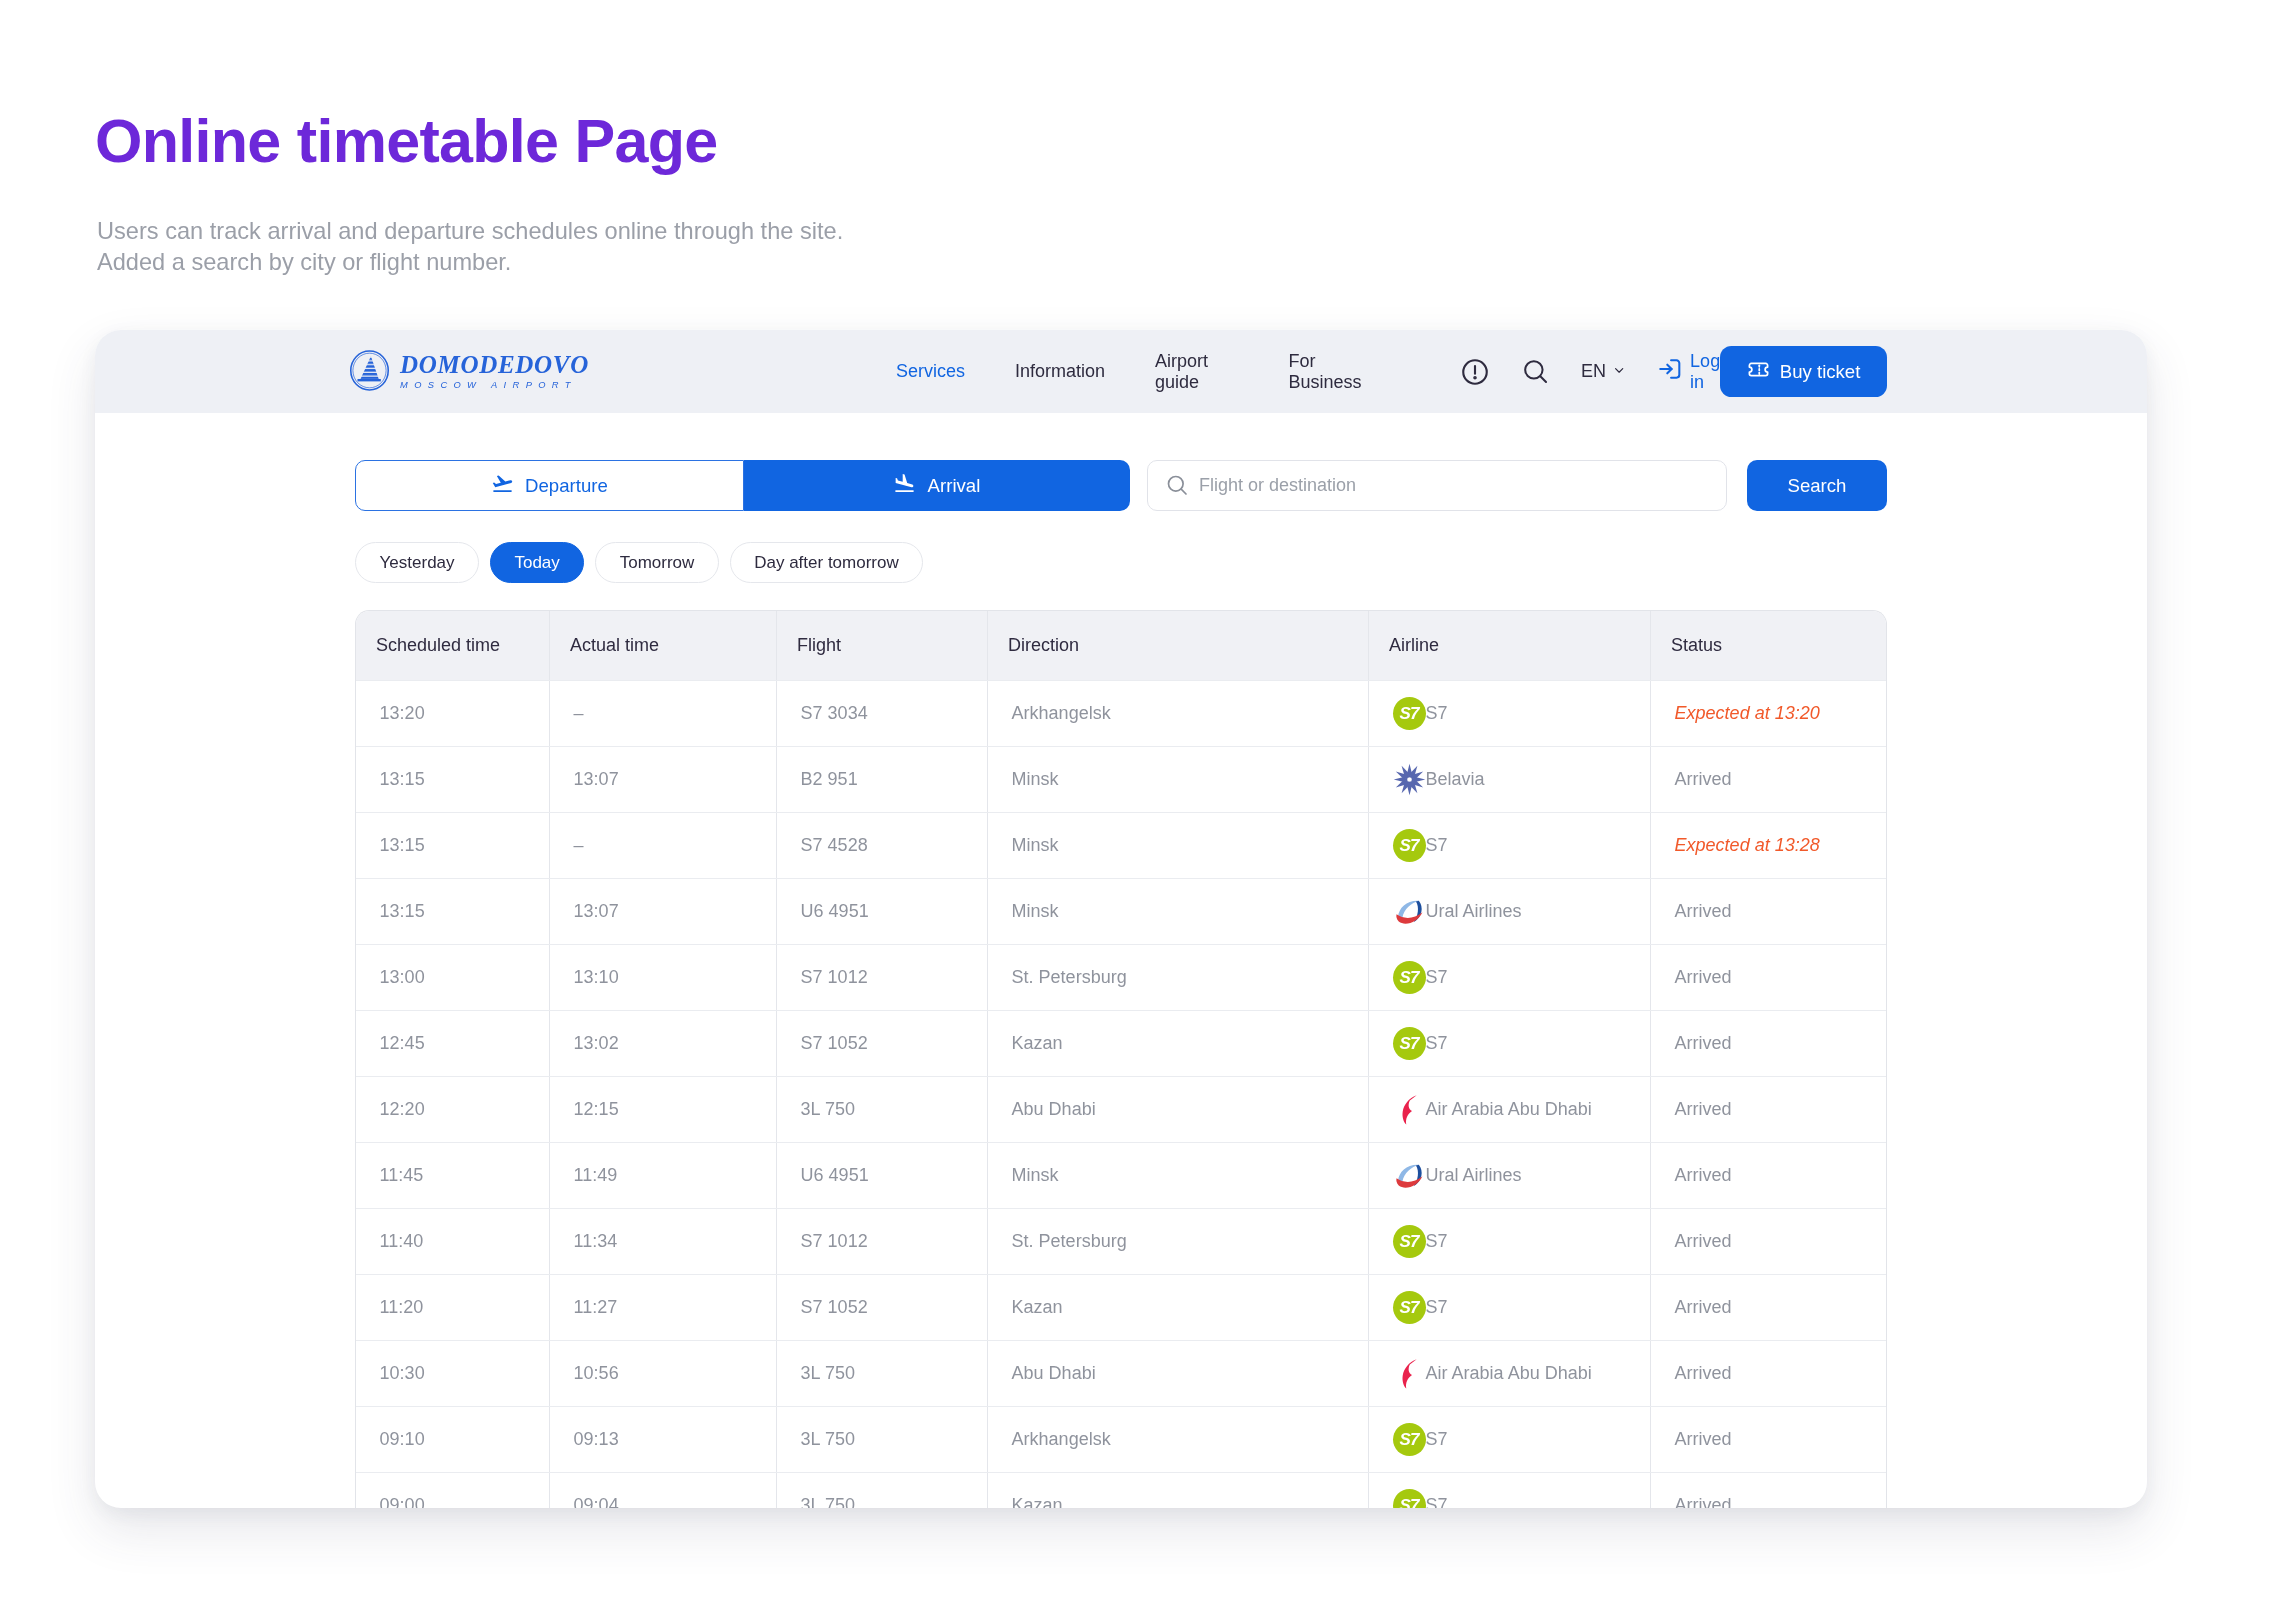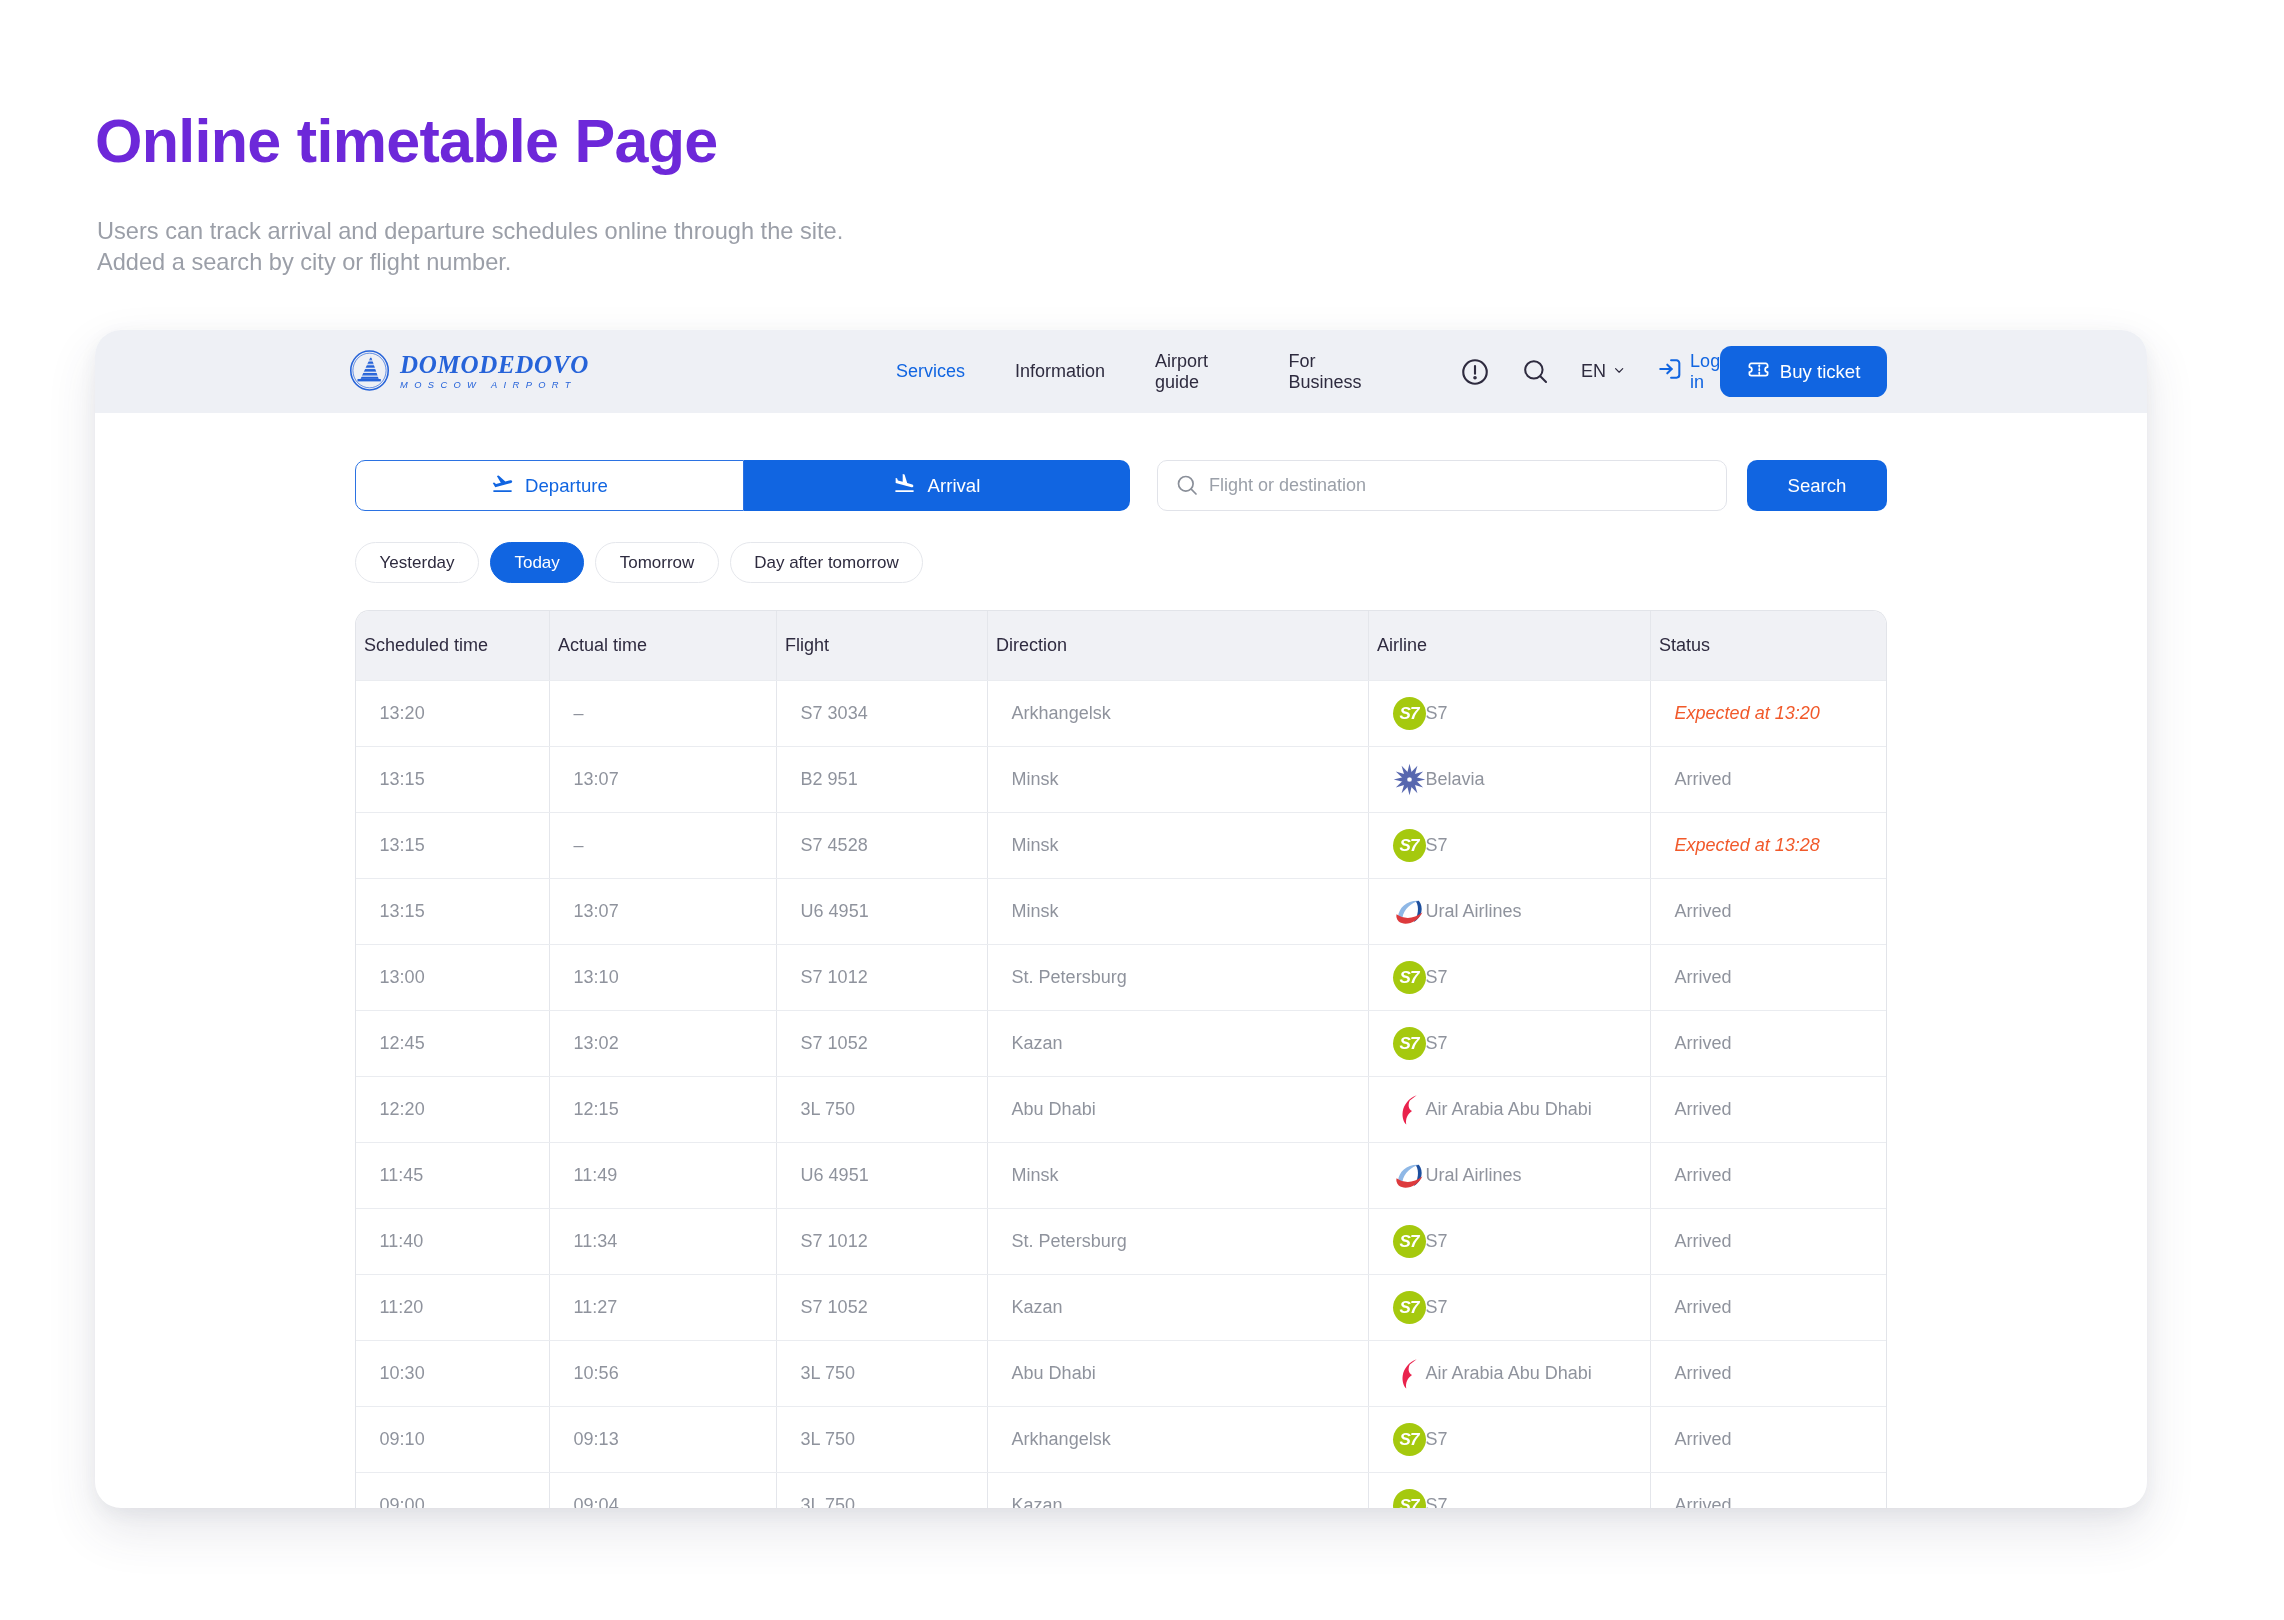--- a/index.html
+++ b/index.html
@@ -71,21 +71,21 @@
     font-size: 18.6px; cursor: pointer; border: none; background: none; font-family: inherit;
   }
   .seg-tab.departure {
     background: #fff; color: #1165E1;
     border: 1.4px solid #2B72E2; border-radius: 10px 0 0 10px;
   }
   .seg-tab.arrival {
     background: #1165E1; color: #fff; border-radius: 0 10px 10px 0;
   }
   .search-box {
-    flex: 1; margin-left: 27px; border: 1.4px solid #E1E3E9; border-radius: 10px;
+    flex: 1; margin-left: 17px; border: 1.4px solid #E1E3E9; border-radius: 10px;
     display: flex; align-items: center; gap: 10px; padding: 0 17px; background: #fff;
   }
   .search-box svg { color: #8A8F99; flex: 0 0 auto; }
   .search-box input {
     border: none; outline: none; width: 100%; font-size: 18px; color: #2E2B3F;
     font-family: inherit; background: transparent;
   }
   .search-box input::placeholder { color: #9BA0A9; }
   .search-submit {
     margin-left: 20px; width: 140px; border: none; cursor: pointer;
@@ -106,21 +106,21 @@
     margin: 27px 260px 0 260px;
     border: 0.7px solid #E2E4E9; border-bottom: none;
     border-radius: 14.3px 14.3px 0 0; overflow: hidden; background: #fff;
   }
   .thead-row, .trow {
     display: grid;
     grid-template-columns: 193px 227px 211px 381px 282px 1fr;
   }
   .thead-row { background: #F0F1F5; height: 69px; }
   .thead-row > div {
-    display: flex; align-items: center; padding-left: 8px;
+    display: flex; align-items: center; padding-left: 20px;
     font-size: 18px; color: #2F2B40;
   }
   .trow { height: 66px; border-top: 0.7px solid #EAECF0; background: #fff; }
   .trow > div {
     display: flex; align-items: center; padding-left: 23.6px;
     font-size: 18px; color: #8F939D;
   }
   .thead-row > div:not(:first-child), .trow > div:not(:first-child) {
     border-left: 0.7px solid #E4E6EB;
   }

